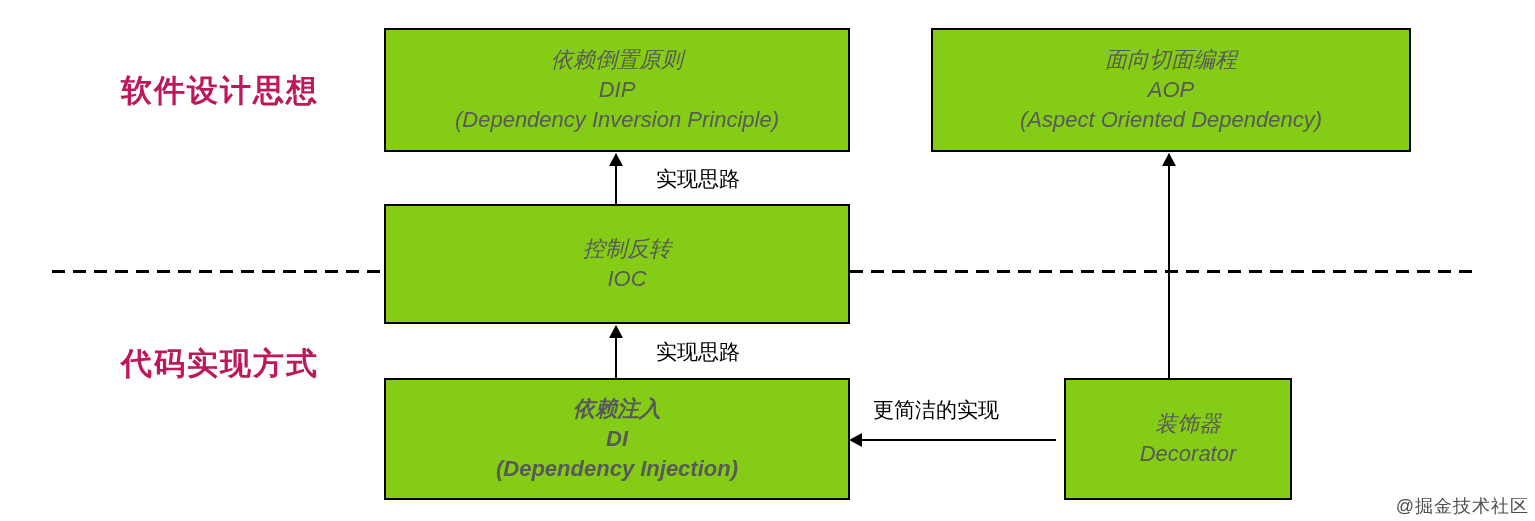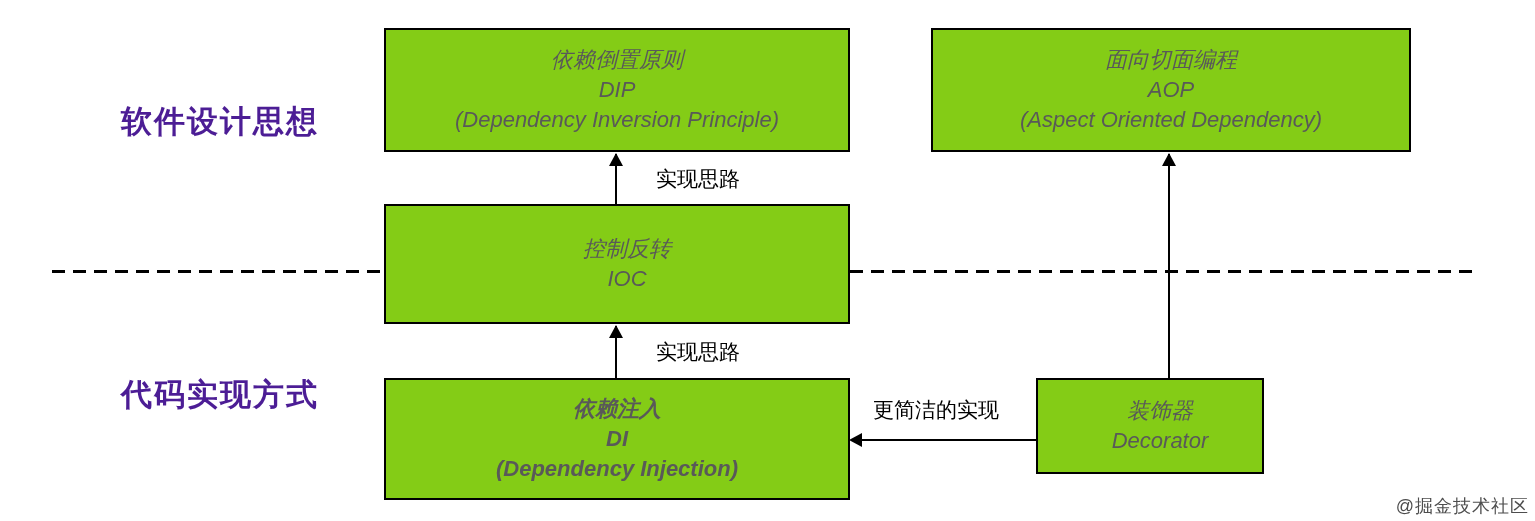--- a/index.html
+++ b/index.html
@@ -11,24 +11,23 @@
     overflow: hidden;
     font-family: "Liberation Sans", "DejaVu Sans", sans-serif;
   }
 
   
   .section-label {
     position: absolute;
     left: 121px;
     font-size: 31px;
     font-weight: bold;
-    color: #4c1d95;
+    color: #be185d;
     letter-spacing: 2px;
     white-space: nowrap;
-    margin-top: 31px;
   }
   .section-label.top    { top: 70px; }
   .section-label.bottom { top: 343px; }
 
   
   .node {
     position: absolute;
     background: #84cc16;
     border: 2px solid #000000;
     box-sizing: border-box;
@@ -41,21 +40,21 @@
     font-size: 22px;
     line-height: 30px;
     z-index: 2;
     font-style: italic;
   }
   .node .line { white-space: nowrap; }
   .node-dip       { left: 384px;  top: 28px;  width: 466px; height: 124px; }
   .node-aop       { left: 931px;  top: 28px;  width: 480px; height: 124px; }
   .node-ioc       { left: 384px;  top: 204px; width: 466px; height: 120px; padding-left: 20px; }
   .node-di        { left: 384px;  top: 378px; width: 466px; height: 122px; font-weight: bold; }
-  .node-decorator { left: 1036px; top: 378px; width: 228px; height: 96px; padding-left: 20px; }
+  .node-decorator { left: 1064px; top: 378px; width: 228px; height: 122px; padding-left: 20px; }
 
   
   .divider {
     position: absolute;
     top: 270px;
     height: 3px;
     background: repeating-linear-gradient(to right, #000000 0 13px, transparent 13px 21px);
     z-index: 1;
   }
   .dash-left  { left: 52px;  width: 332px; }

